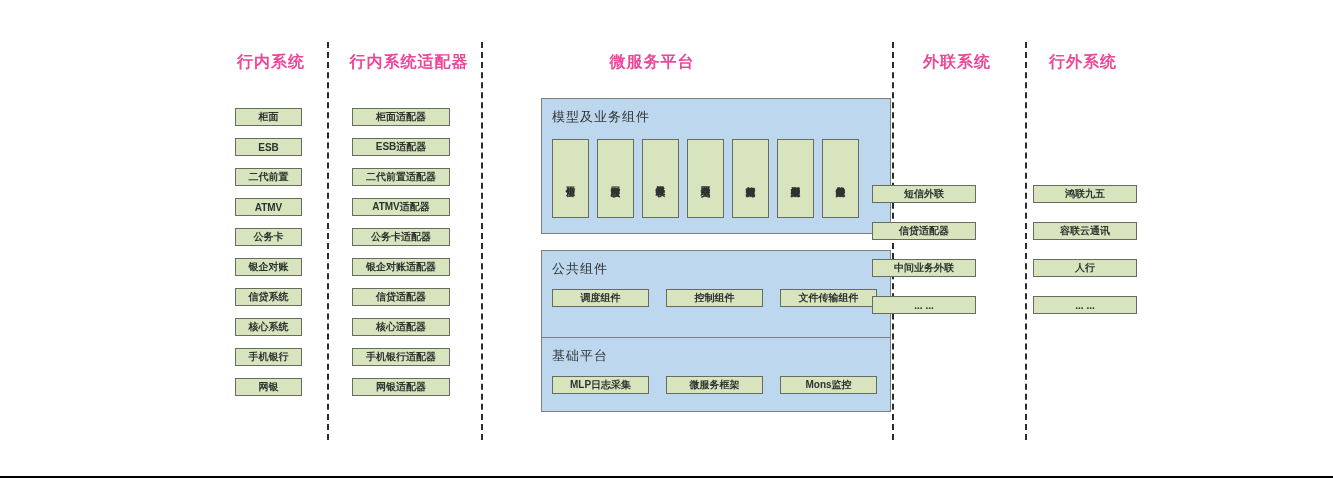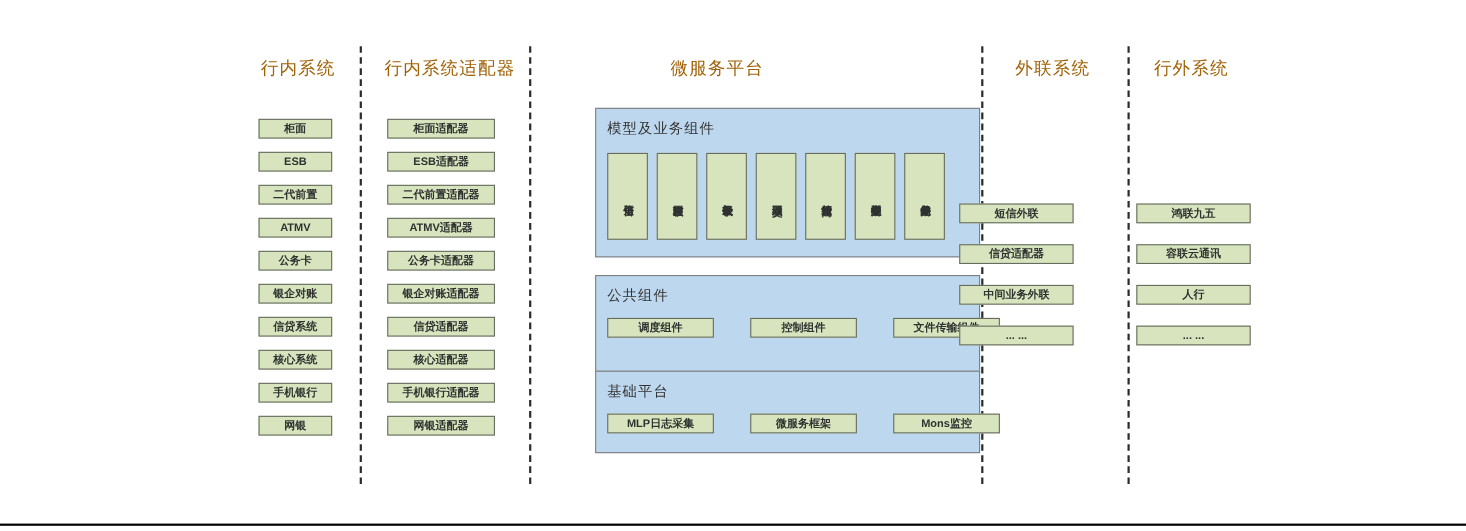--- a/index.html
+++ b/index.html
@@ -2,21 +2,21 @@
 <html><head>
 <meta charset="utf-8">
 <style>
   html,body{margin:0;padding:0;background:#fff;}
   .canvas{
     position:relative;width:1333px;height:483px;background:#ffffff;
     font-family:"Liberation Sans",sans-serif;overflow:hidden;
   }
   .col-header{
     position:absolute;top:52px;text-align:center;
-    font-size:16px;font-weight:normal;color:#a16207;letter-spacing:1px;
+    font-size:16px;font-weight:bold;color:#ec4899;letter-spacing:1px;
   }
   .dash-line{
     position:absolute;top:42px;height:398px;width:0;
     border-left:2px dashed #2b2b2b;
   }
   .stack{position:absolute;display:flex;flex-direction:column;}
   .box{
     height:18px;background:#d7e4bd;border:1px solid #676c60;
     display:flex;align-items:center;justify-content:center;
     font-size:10px;font-weight:bold;color:#2f3230;box-sizing:border-box;
@@ -31,21 +31,21 @@
   }
   .vrow{position:absolute;left:10px;top:40px;display:flex;gap:8px;}
   .vbox{
     width:37px;height:79px;background:#d7e4bd;border:1px solid #676c60;
     display:flex;align-items:center;justify-content:center;box-sizing:border-box;
   }
   .vbox span{
     writing-mode:vertical-rl;text-orientation:upright;
     font-size:9.5px;font-weight:bold;color:#2f3230;line-height:1.05;
   }
-  .hrow{position:absolute;left:10px;top:38px;display:flex;gap:33px;}
+  .hrow{position:absolute;left:10px;top:38px;display:flex;gap:17px;}
   .hrow .box{width:97px;}
   .bottom-rule{position:absolute;left:0;top:476px;width:1333px;height:2px;background:#000;}
 </style>
 </head>
 <body>
 
 <div class="canvas">
 
   <div class="col-header" style="left:191px;width:160px;">行内系统</div>
   <div class="col-header" style="left:329px;width:160px;">行内系统适配器</div>

